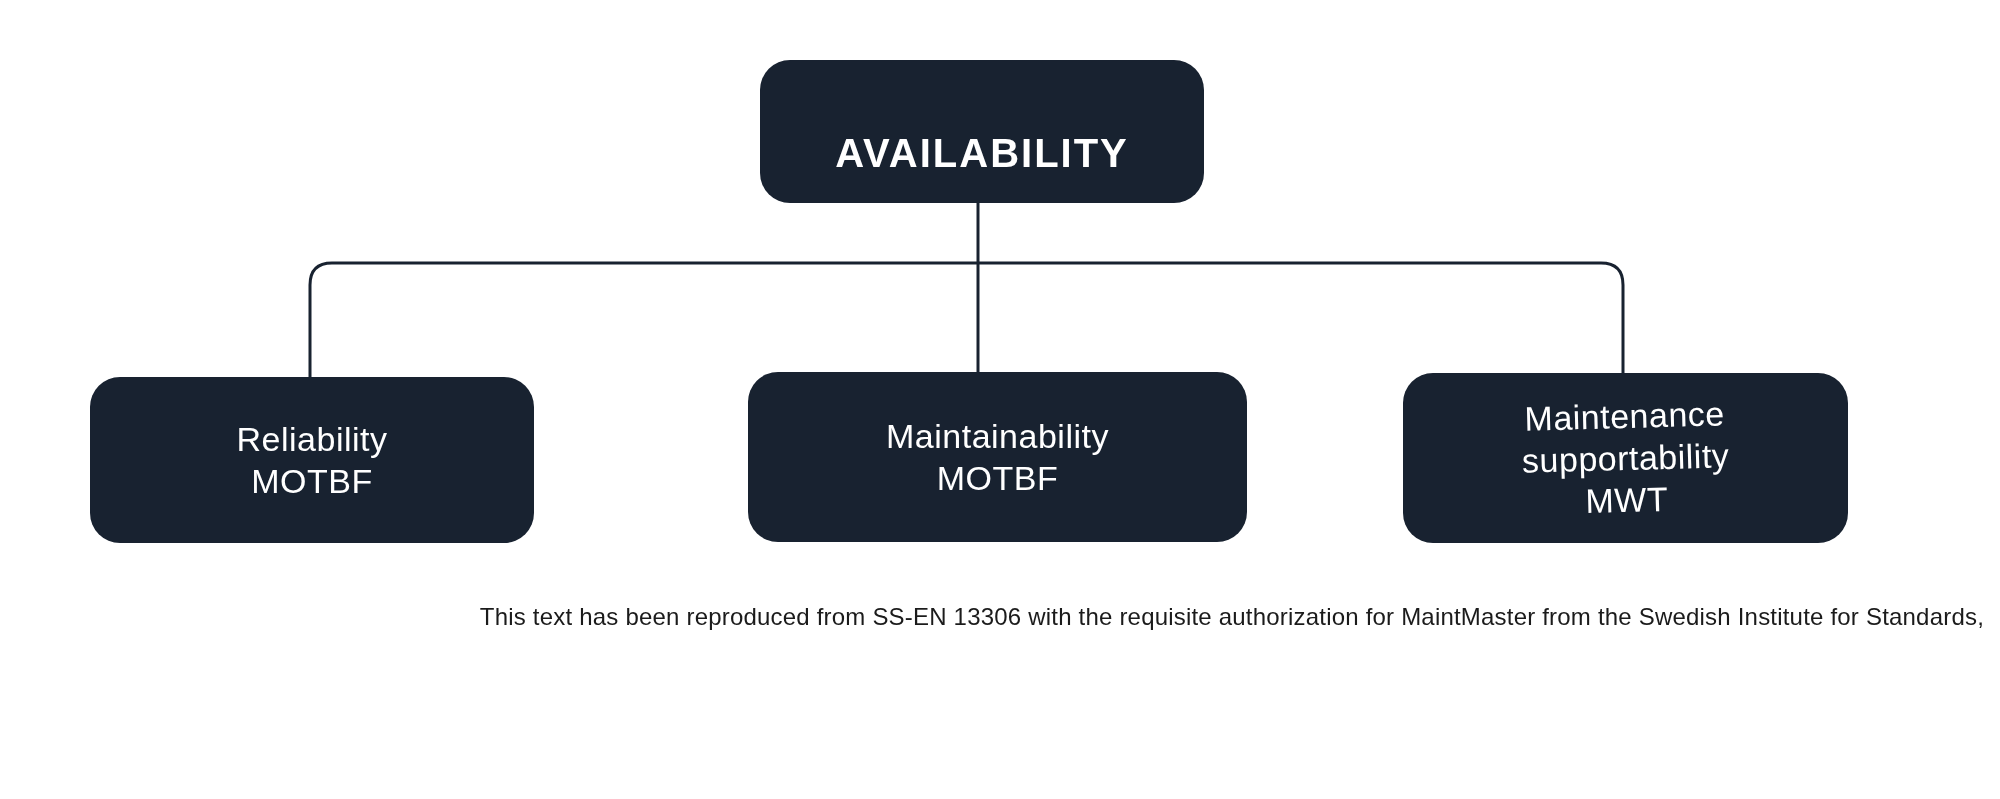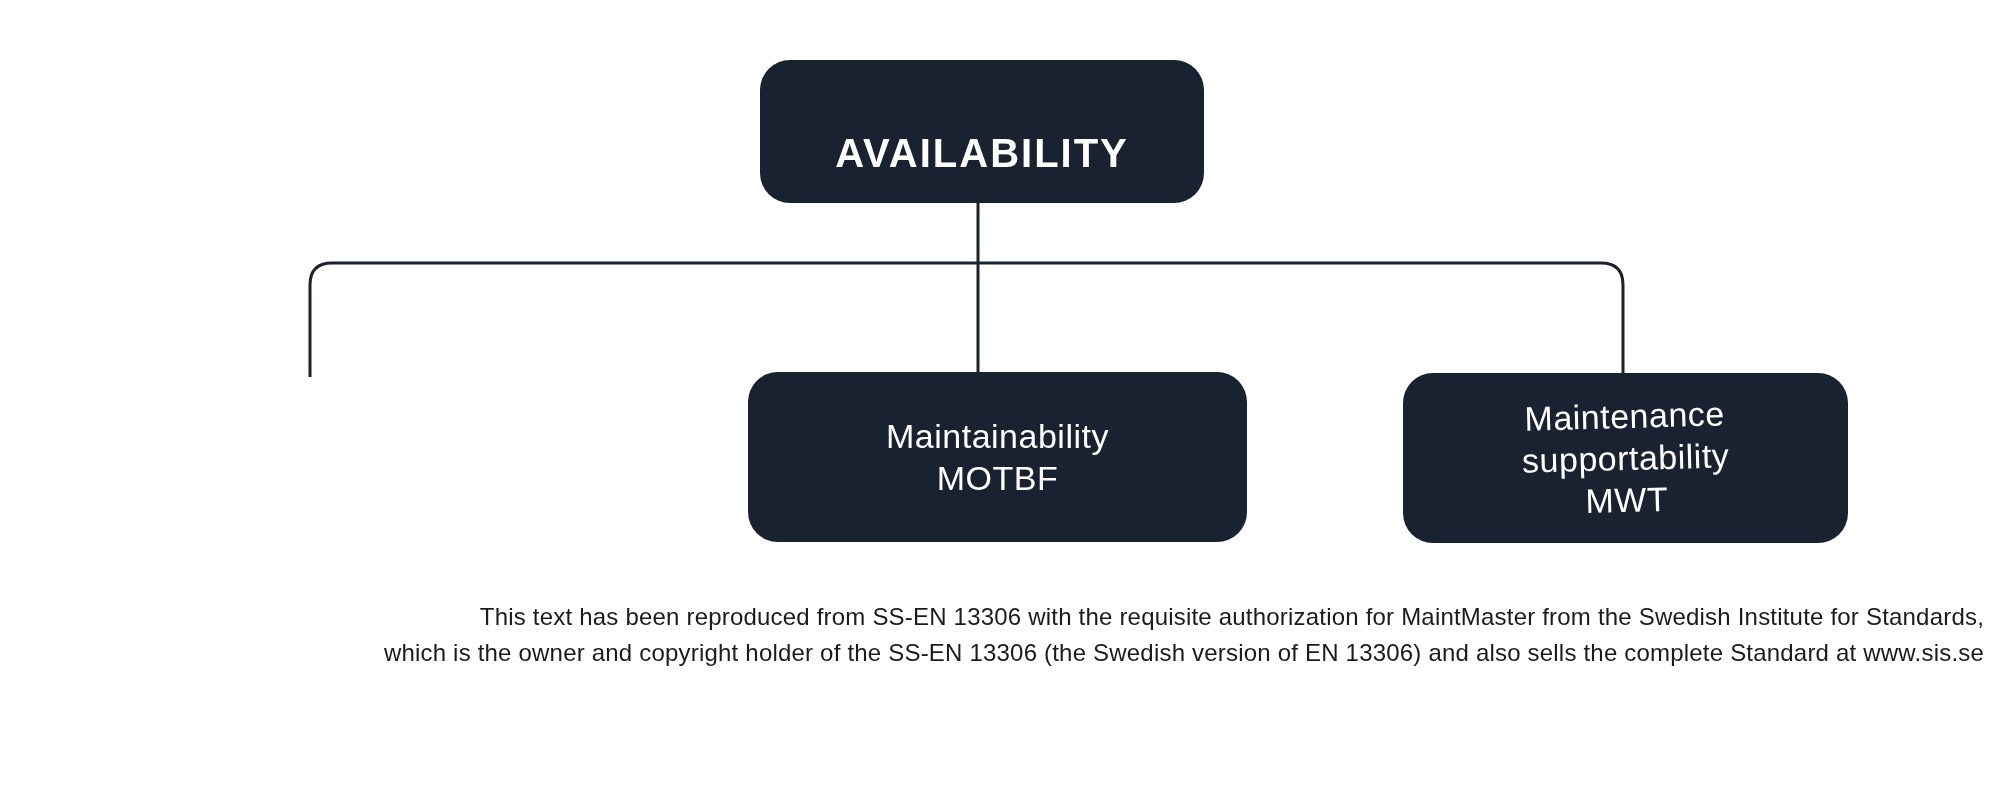--- a/index.html
+++ b/index.html
@@ -67,32 +67,35 @@
 
   <svg class="connectors" viewBox="0 0 2000 799" xmlns="http://www.w3.org/2000/svg">
     <path d="M 978 203 L 978 372" fill="none" stroke="var(--connector)" stroke-width="3"></path>
     <path d="M 310 377 L 310 285 Q 310 263 332 263 L 1601 263 Q 1623 263 1623 285 L 1623 373" fill="none" stroke="var(--connector)" stroke-width="3"></path>
   </svg>
 
   <div class="node root" style="left:760px;top:60px;width:444px;height:143px;">
     <div class="node-line">AVAILABILITY</div>
   </div>
 
+  <div class="node child" style="left:90px;top:377px;width:444px;height:166px;">
+    <div class="node-line">Reliability</div>
+    <div class="node-line">MOTBF</div>
+  </div>
 
   <div class="node child" style="left:748px;top:372px;width:499px;height:170px;">
     <div class="node-line">Maintainability</div>
     <div class="node-line">MOTBF</div>
   </div>
 
   <div class="node child" style="left:1403px;top:373px;width:445px;height:170px;">
     <div class="tilt">
       <div class="node-line">Maintenance</div>
       <div class="node-line">supportability</div>
       <div class="node-line">MWT</div>
     </div>
   </div>
 
   <div class="footer">
     <div>This text has been reproduced from SS-EN 13306 with the requisite authorization for MaintMaster from the Swedish Institute for Standards,</div>
-    <div>which is the owner and copyright holder of the SS-EN 13306 (the Swedish version of EN 13306) and also sells the complete Standard at www.sis.se</div>
   </div>
 
 </div>
 
 </body></html>

